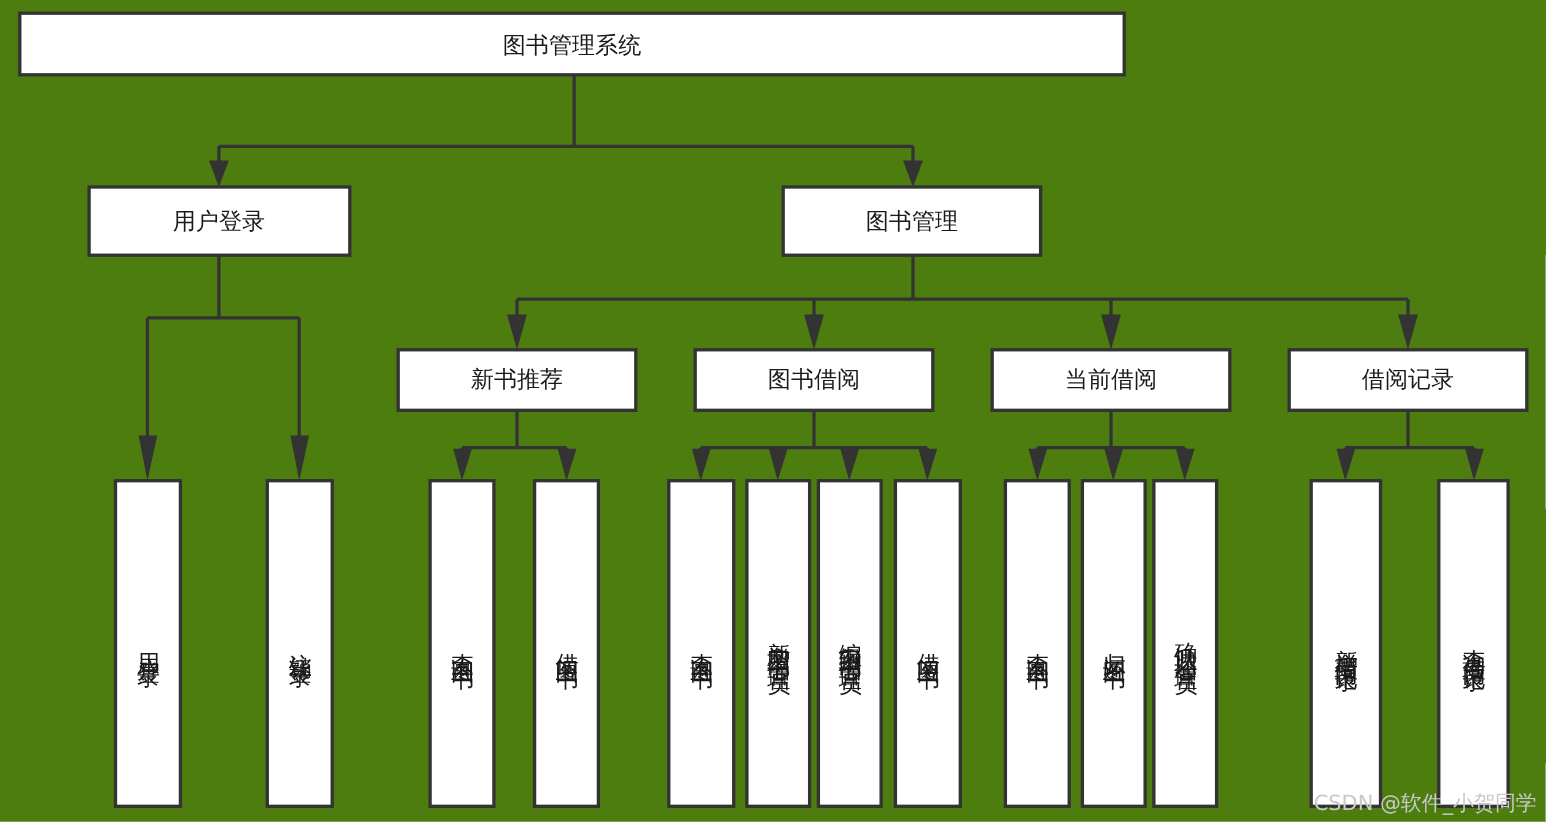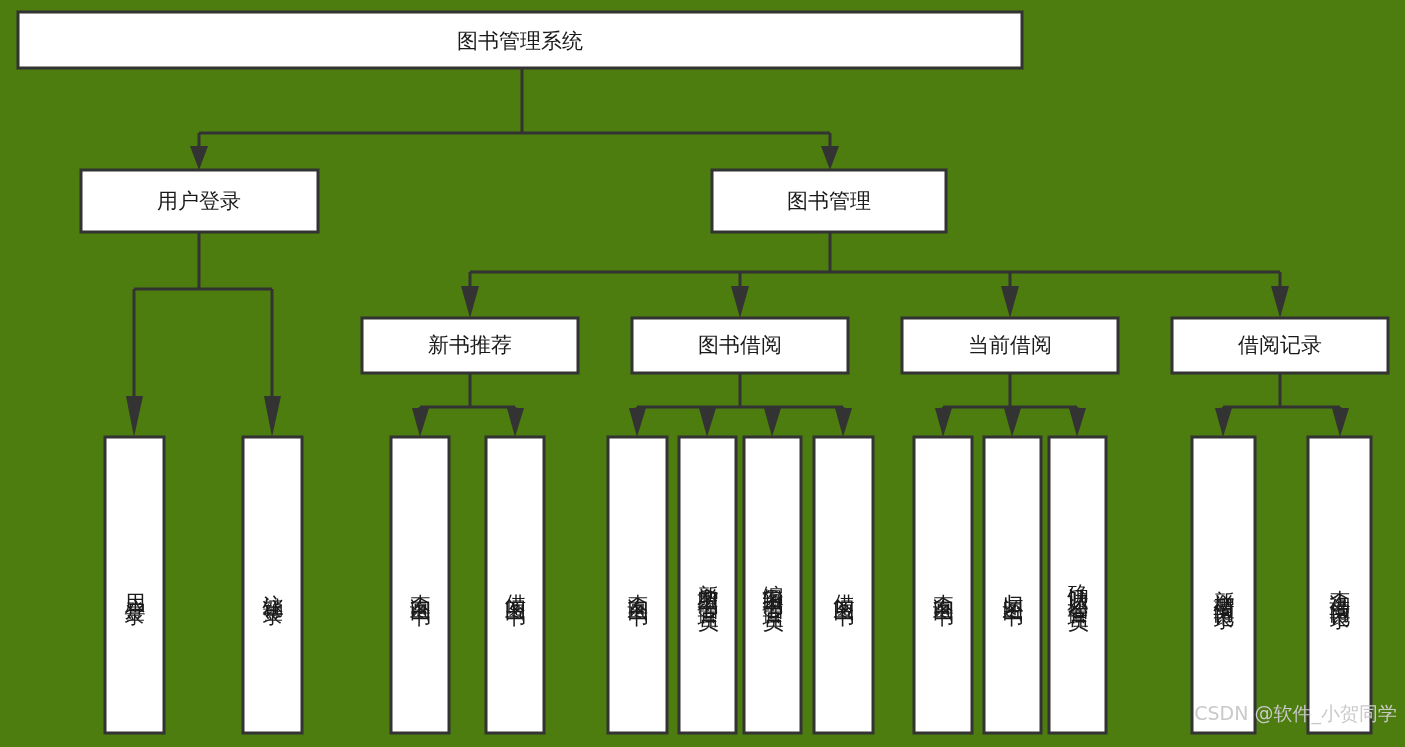--- a/index.html
+++ b/index.html
@@ -60,21 +60,21 @@
     display: flex;
     align-items: center;
     justify-content: center;
     text-align: center;
     white-space: nowrap;
     pointer-events: none;
   }
   .watermark {
     position: absolute;
     right: 8px;
-    bottom: 20px;
+    bottom: 4px;
     font-family: "DejaVu Sans", "Liberation Sans", sans-serif;
     font-size: 19px;
     color: #c9c9c9;
     white-space: nowrap;
   }
 </style>
 </head>
 <body>
 
 <div id="diagram-root">

